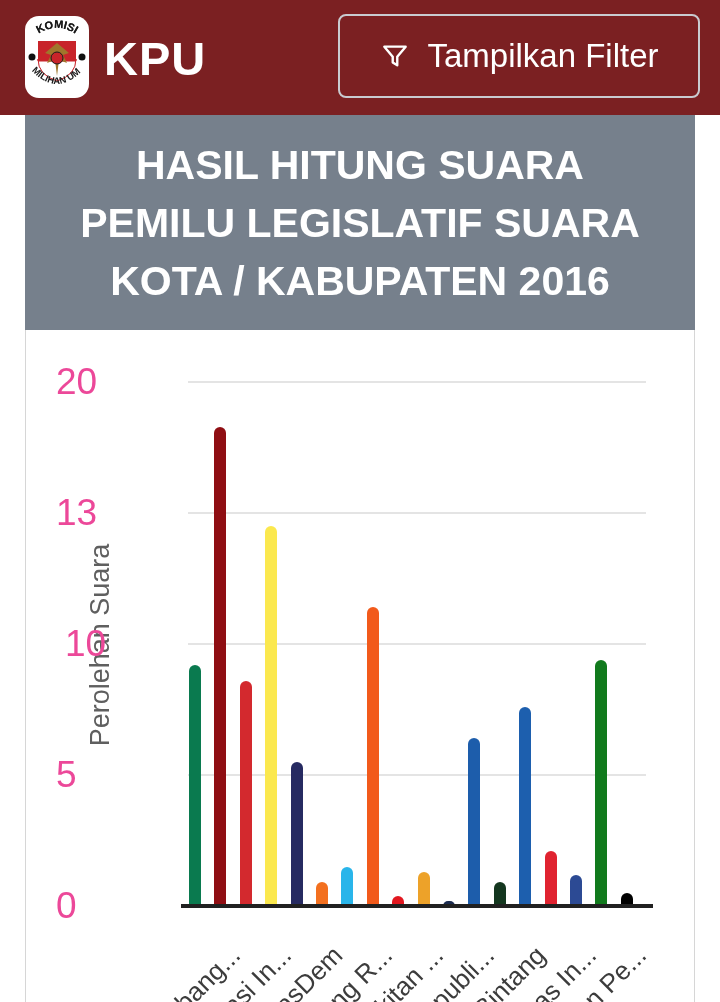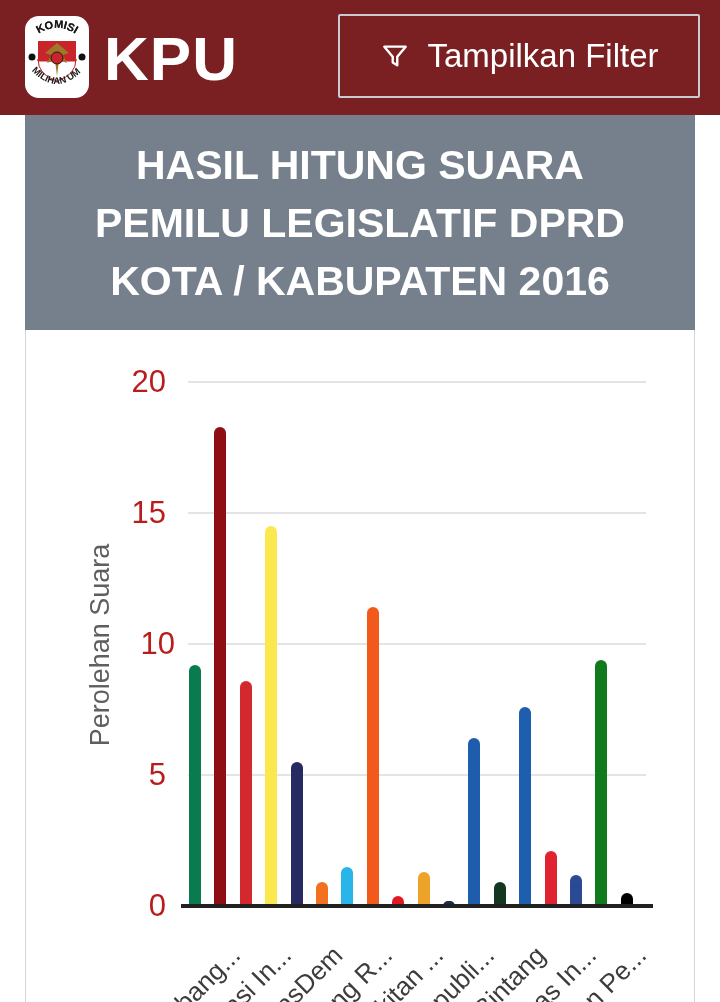--- a/index.html
+++ b/index.html
@@ -4,42 +4,42 @@
 <style>
   * { margin:0; padding:0; box-sizing:border-box; }
   html,body { width:720px; height:1002px; overflow:hidden; background:#ffffff;
               font-family:"Liberation Sans","DejaVu Sans",sans-serif; }
 
   
   .appbar { position:absolute; left:0; top:0; width:720px; height:115px;
             background:#7b2022; display:flex; align-items:center; }
   .logo-badge { position:absolute; left:24px; top:13px; width:66px; height:88px; }
   .brand-text { position:absolute; left:104px; top:50%; transform:translateY(-50%);
-                color:#ffffff; font-size:62px; font-weight:bold; letter-spacing:1px; }
+                color:#ffffff; font-size:47px; font-weight:bold; letter-spacing:1px; }
   .filter-btn { position:absolute; right:20px; top:14px; width:362px; height:84px;
-                border:2px solid #c9cbd0; border-radius:2px; background:transparent;
+                border:2px solid #c9cbd0; border-radius:8px; background:transparent;
                 display:flex; align-items:center; justify-content:center; gap:16px;
                 color:#ffffff; font-size:33px; cursor:pointer; }
   .filter-btn svg { flex:0 0 auto; }
 
   
   .banner { position:absolute; left:25px; top:115px; width:670px; height:215px;
             background:#76808c; color:#ffffff; text-align:center;
             display:flex; flex-direction:column; justify-content:center; gap:2px; }
   .banner .line { font-size:41px; font-weight:bold; line-height:56px; }
 
   
   .card { position:absolute; left:25px; top:330px; width:670px; height:672px;
           background:#ffffff; border-left:1px solid #d6d6d6; border-right:1px solid #d6d6d6; }
 
   .ylabel { position:absolute; left:74px; top:315px; transform:translate(-50%,-50%) rotate(-90deg);
             transform-origin:center; color:#5f5f5f; font-size:27px; white-space:nowrap; }
 
-  .ytick { position:absolute; width:110px; text-align:right; color:#b91c1c;
-           font-size:31px; transform:translateY(-50%); }
+  .ytick { position:absolute; width:110px; text-align:left; color:#ec4899;
+           font-size:37px; transform:translateY(-50%); }
   .gridline { position:absolute; left:162px; width:458px; height:2px; background:#e4e4e4; }
   .axis-x { position:absolute; left:155px; top:574px; width:472px; height:4px; background:#212121; }
 
   .bar { position:absolute; width:12px; border-radius:6px 6px 0 0; }
 
   .xtick { position:absolute; top:610px; color:#3c3c3c; font-size:26px; white-space:nowrap;
            transform:translateX(-100%) rotate(-45deg); transform-origin:100% 0%; }
 </style>
 </head>
 <body>
@@ -72,34 +72,34 @@
   <button class="filter-btn">
     <svg width="32" height="32" viewBox="0 0 24 24">
       <path d="M4 5 h16 l-6.3 7.5 V19 l-3.4 -2.2 V12.5 Z" fill="none" stroke="#ffffff" stroke-width="1.8" stroke-linejoin="round"></path>
     </svg>
     <span>Tampilkan Filter</span>
   </button>
 </div>
 
 <div class="banner">
   <div class="line">HASIL HITUNG SUARA</div>
-  <div class="line">PEMILU LEGISLATIF DPRD</div>
+  <div class="line">PEMILU LEGISLATIF SUARA</div>
   <div class="line">KOTA / KABUPATEN 2016</div>
 </div>
 
 <div class="card">
   <div class="ylabel">Perolehan Suara</div>
   <div id="chart-layer">
       <div class="ytick" style="left: 30px; top: 576px;">0</div>
       <div class="gridline" style="top: 444px;"></div>
       <div class="ytick" style="left: 30px; top: 445px;">5</div>
       <div class="gridline" style="top: 313px;"></div>
       <div class="ytick" style="left: 39px; top: 314px;">10</div>
       <div class="gridline" style="top: 182px;"></div>
-      <div class="ytick" style="left: 30px; top: 183px;">15</div>
+      <div class="ytick" style="left: 30px; top: 183px;">13</div>
       <div class="gridline" style="top: 51px;"></div>
       <div class="ytick" style="left: 30px; top: 52px;">20</div>
       <div class="bar" title="Partai Kebang..." style="left: 163px; top: 334.96px; height: 241.04px; background: rgb(10, 122, 79);"></div>
       <div class="bar" title="" style="left: 188.4px; top: 96.54px; height: 479.46px; background: rgb(143, 14, 19);"></div>
       <div class="bar" title="Partai Demokrasi In..." style="left: 213.8px; top: 350.68px; height: 225.32px; background: rgb(211, 41, 46);"></div>
       <div class="bar" title="" style="left: 239.2px; top: 196.1px; height: 379.9px; background: rgb(251, 232, 78);"></div>
       <div class="bar" title="Partai NasDem" style="left: 264.6px; top: 431.9px; height: 144.1px; background: rgb(38, 42, 97);"></div>
       <div class="bar" title="" style="left: 290px; top: 552.42px; height: 23.58px; background: rgb(243, 112, 31);"></div>
       <div class="bar" title="Partai Gelombang R..." style="left: 315.4px; top: 536.7px; height: 39.3px; background: rgb(41, 181, 234);"></div>
       <div class="bar" title="" style="left: 340.8px; top: 277.32px; height: 298.68px; background: rgb(242, 90, 27);"></div>

